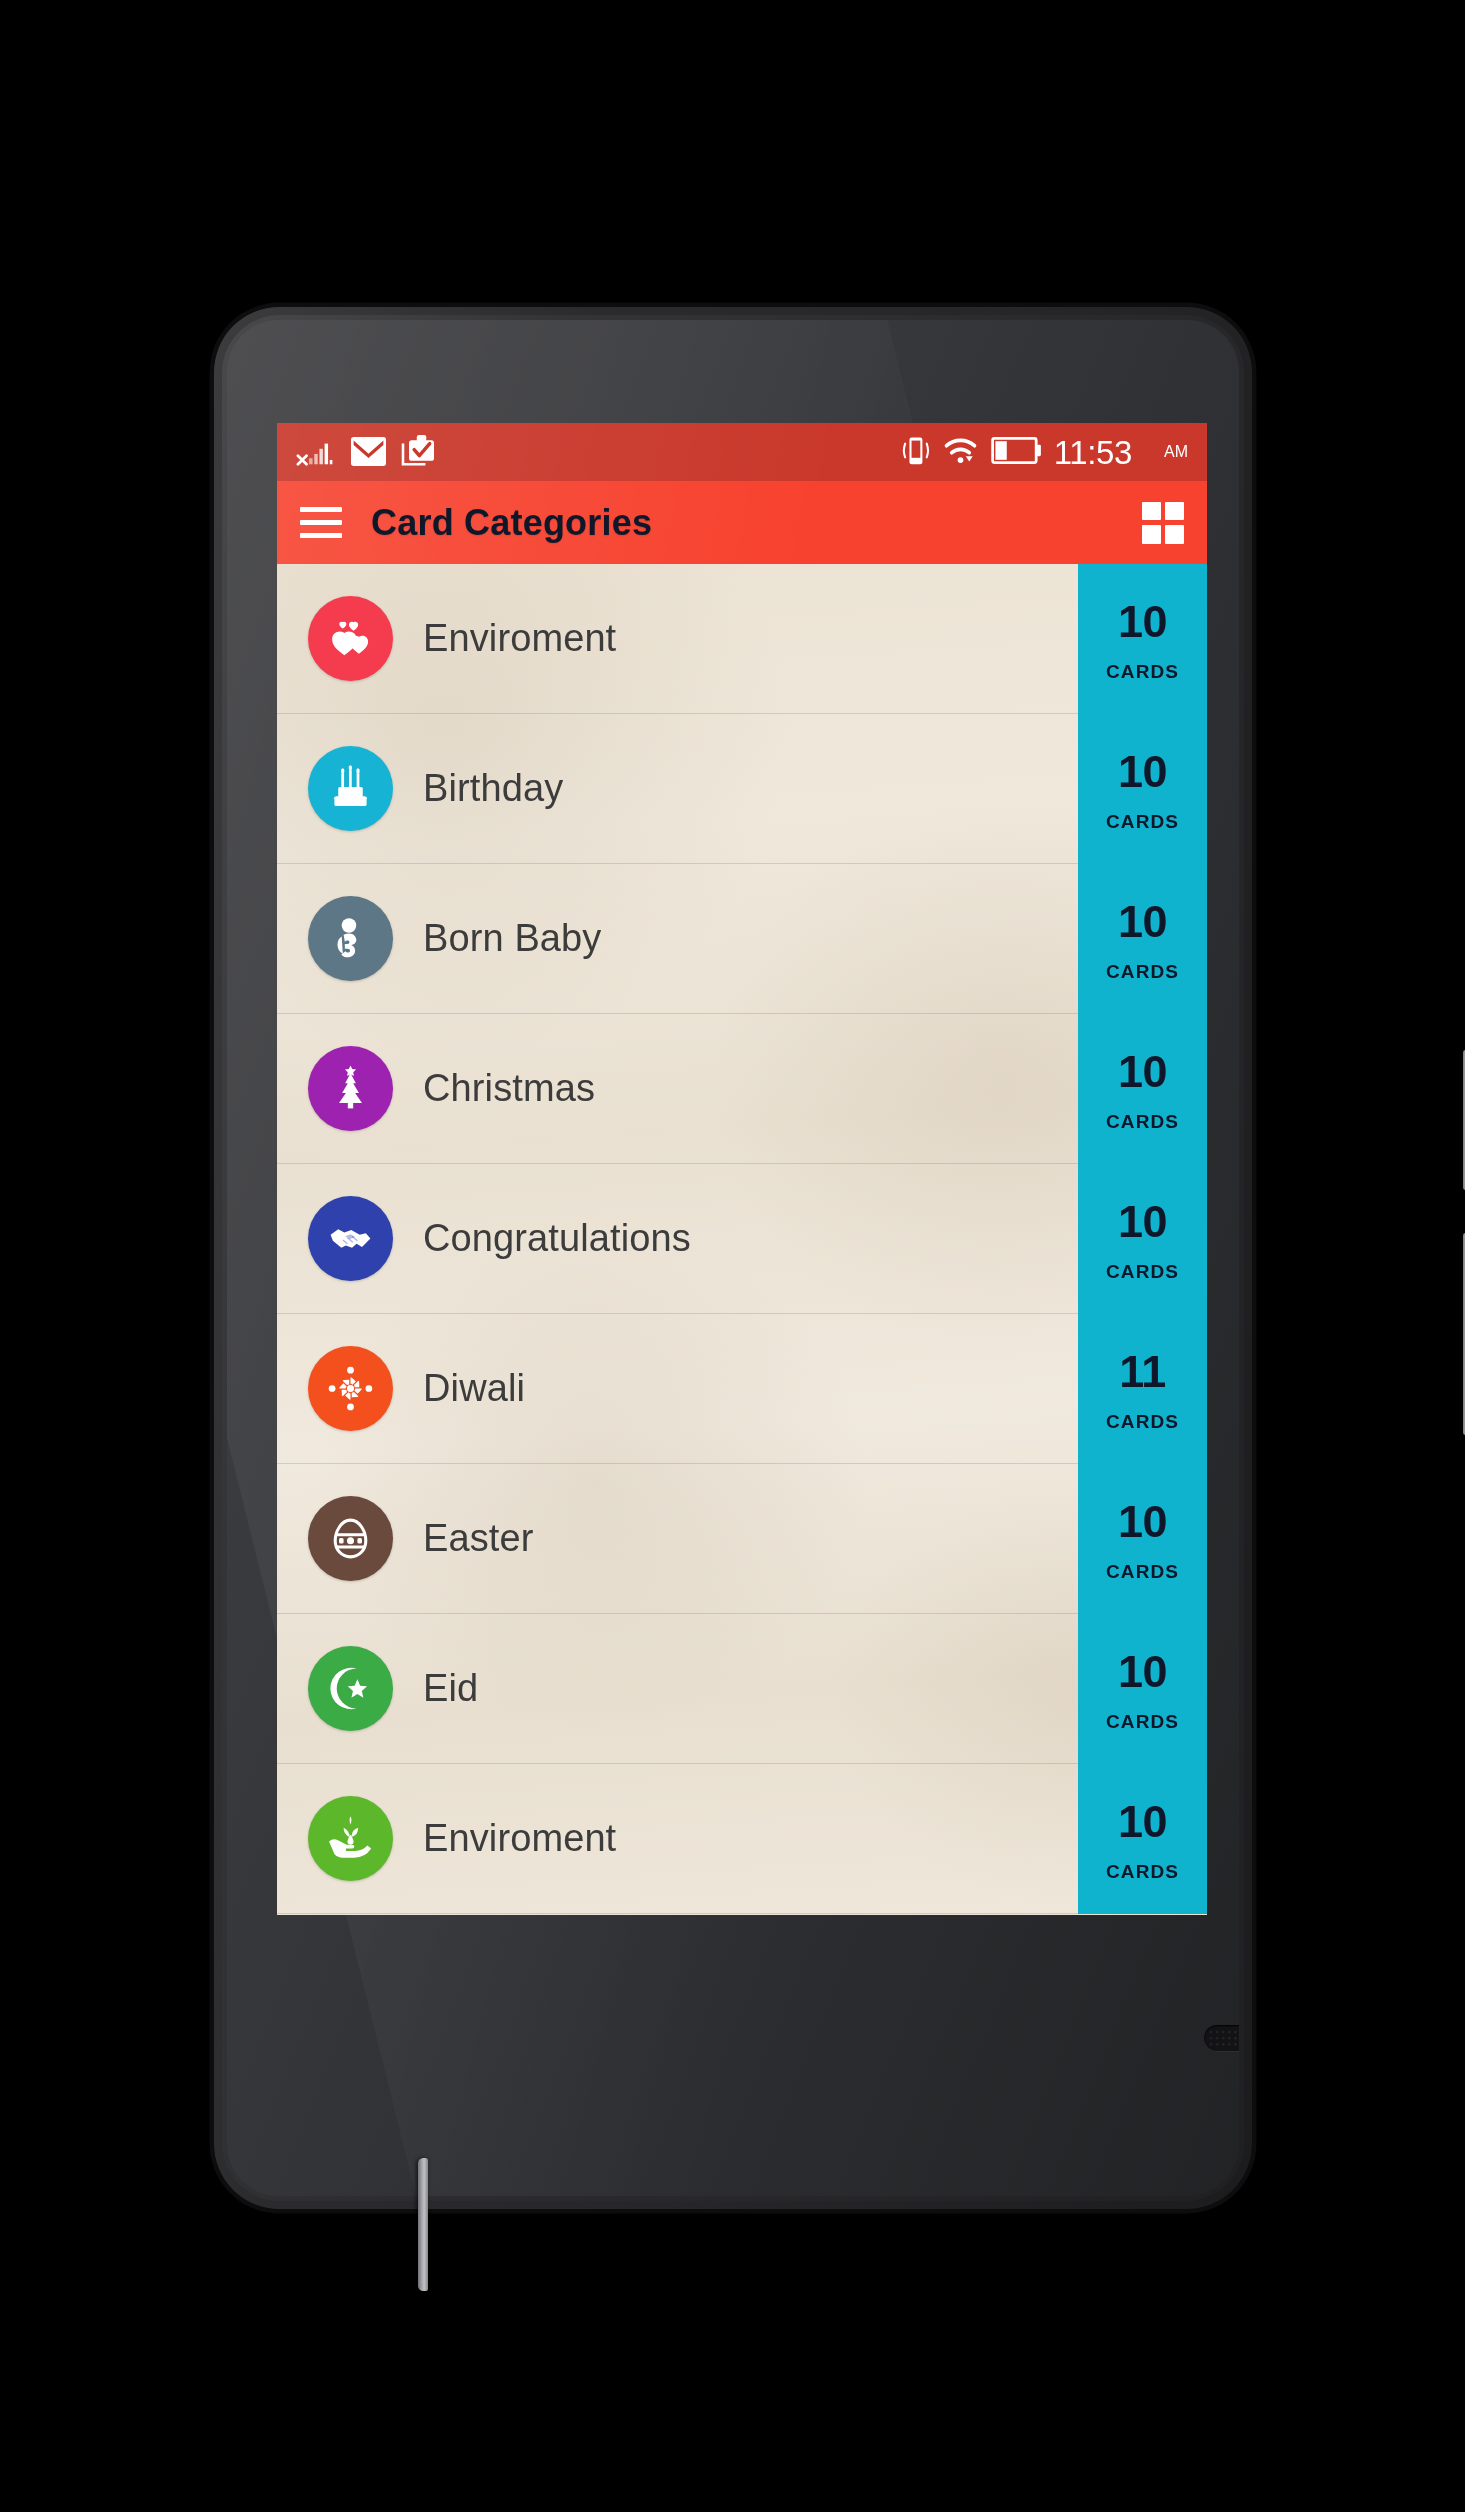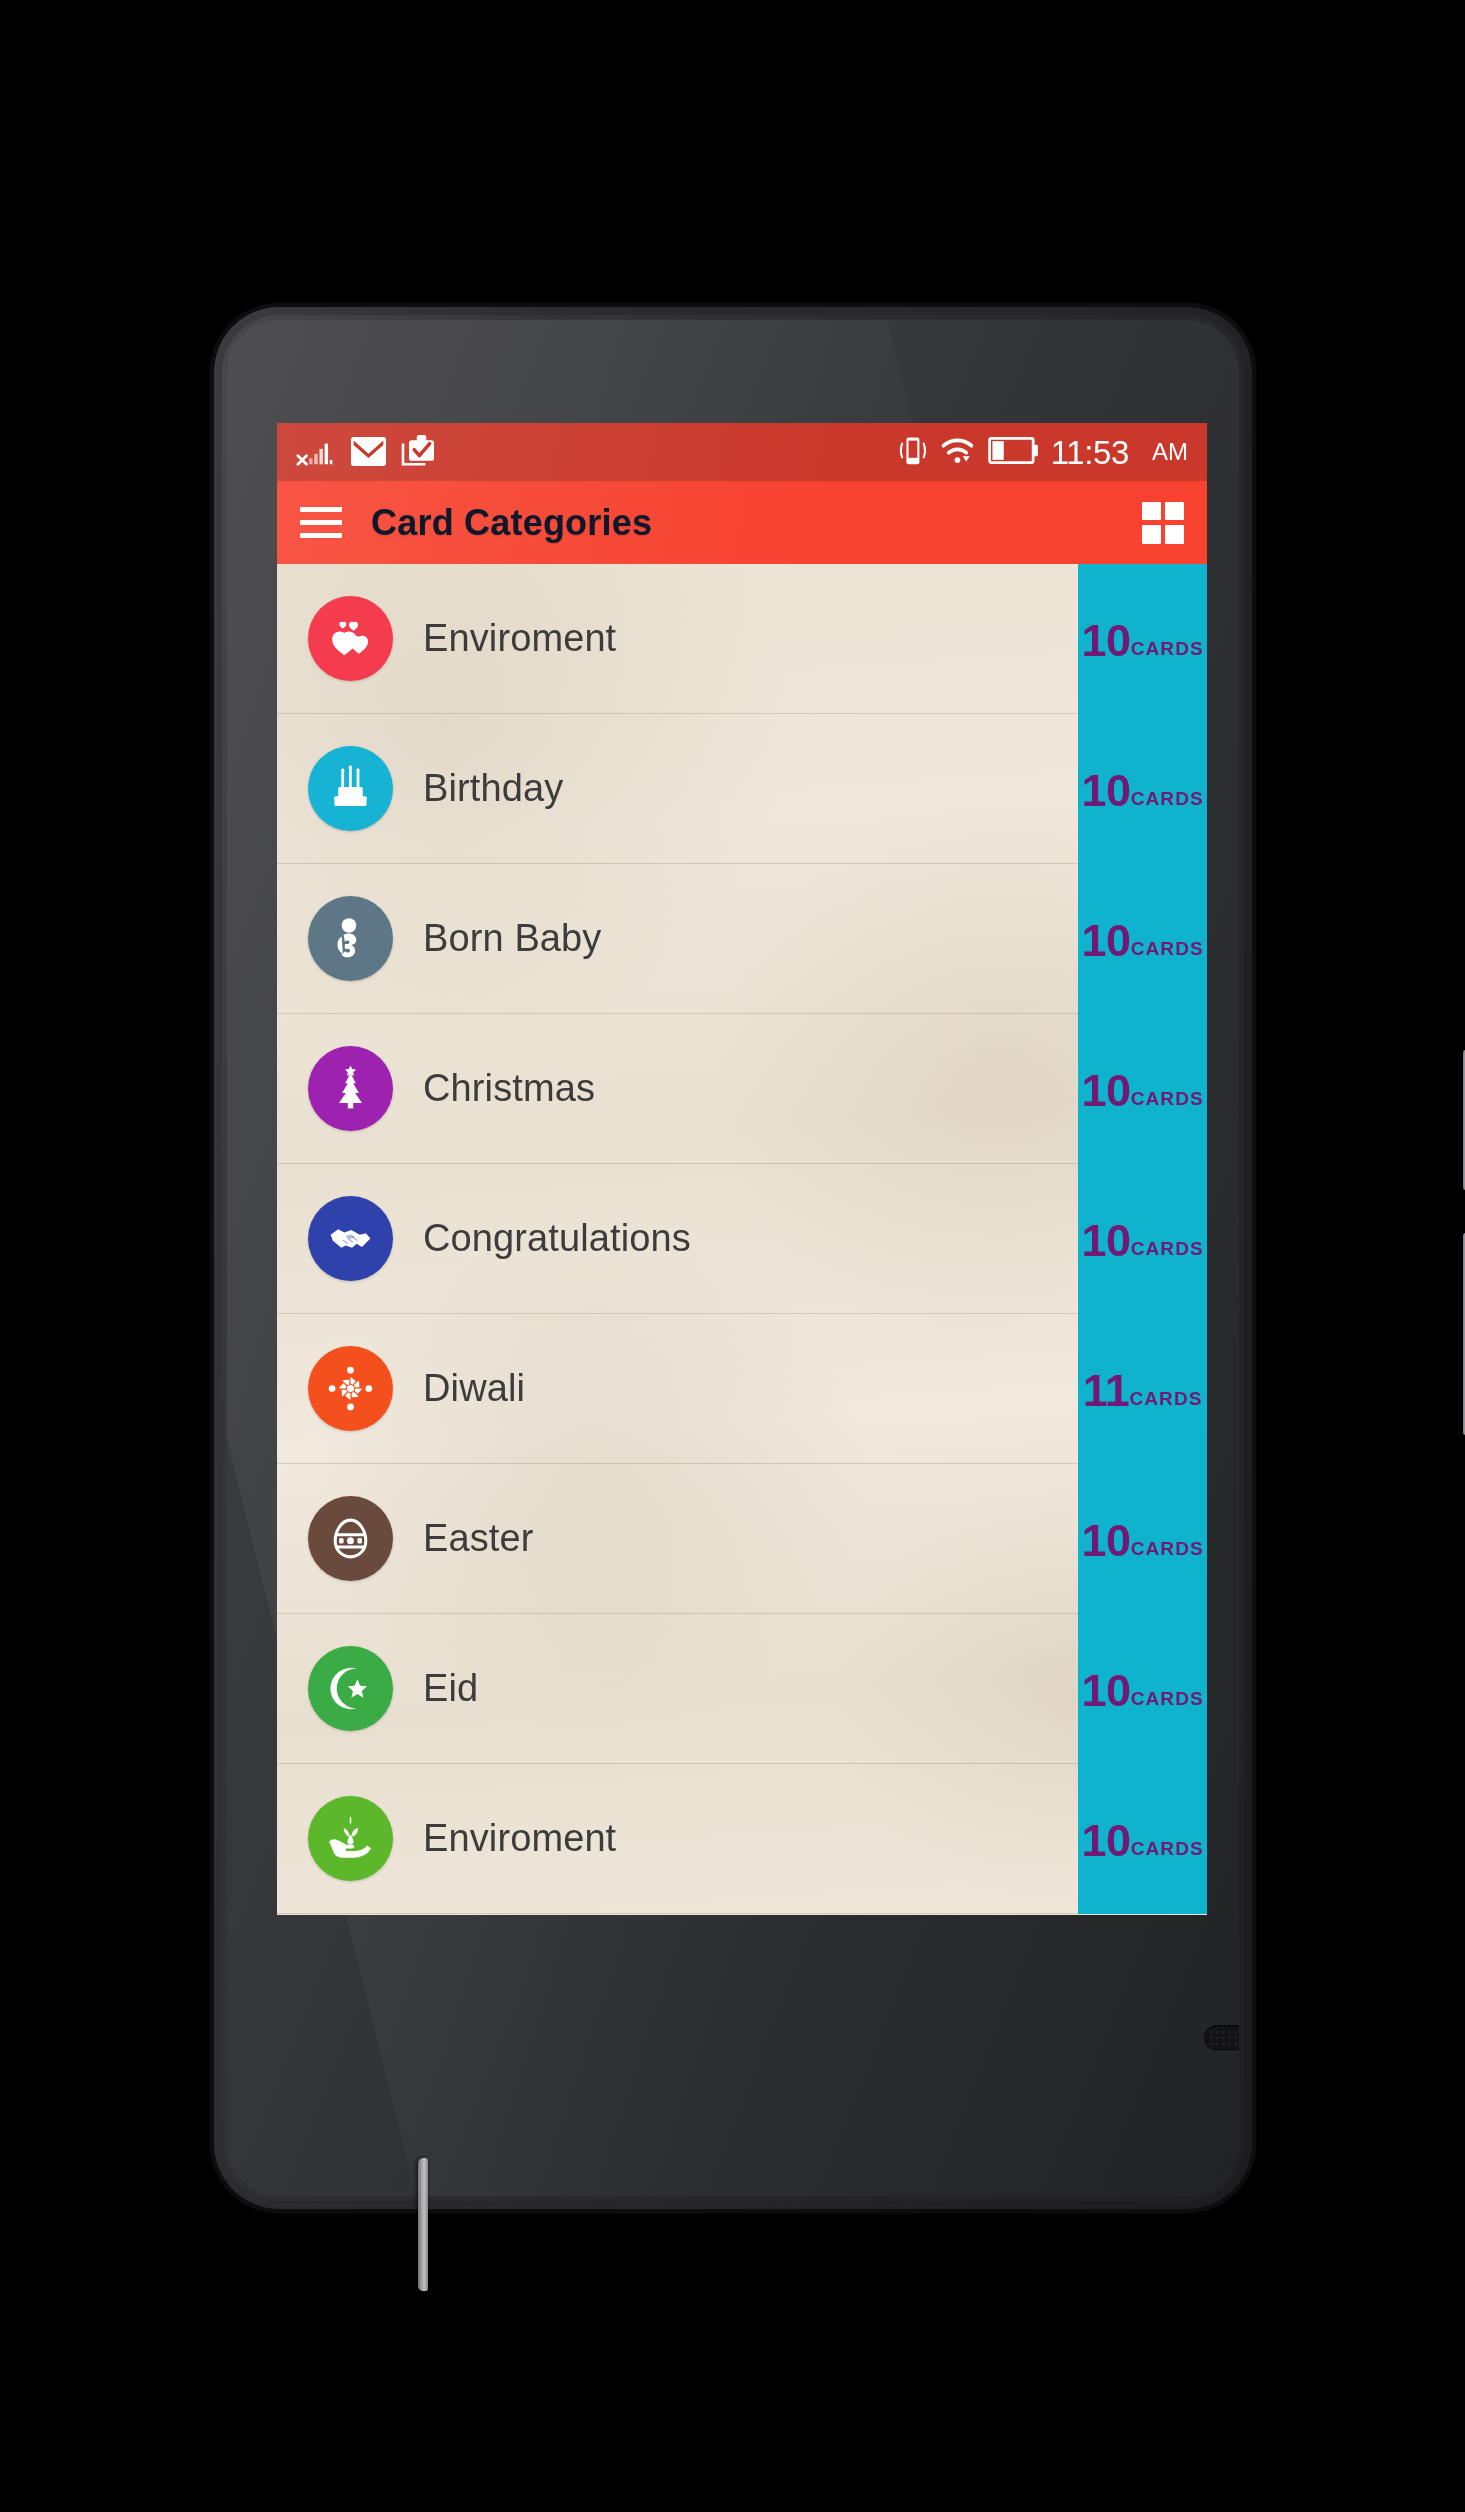--- a/index.html
+++ b/index.html
@@ -90,21 +90,21 @@
     padding:0 19px;box-sizing:border-box;color:#fff;
   }
   #statusbar .sheen{
     position:absolute;left:0;top:0;width:60%;height:100%;
     background:linear-gradient(100deg,rgba(255,255,255,.085),rgba(255,255,255,0));
     pointer-events:none;
   }
   .sb-left{display:flex;align-items:flex-end;gap:15px;z-index:2;}
   .sb-right{display:flex;align-items:center;gap:12.2px;margin-left:auto;z-index:2;}
   .sb-time{font-size:33px;font-weight:400;letter-spacing:-0.4px;line-height:1;}
-  .sb-ampm{font-size:24px;font-weight:400;margin-left:11px;letter-spacing:0;}
+  .sb-ampm{font-size:16px;font-weight:400;margin-left:20px;letter-spacing:0;}
 
   
   #appbar{
     position:relative;height:83px;background:#f7422f;
     display:flex;align-items:center;padding:0 23px;box-sizing:border-box;
   }
   #appbar .sheen{
     position:absolute;left:0;top:0;width:57%;height:100%;
     background:linear-gradient(100deg,rgba(255,255,255,.10),rgba(255,255,255,0));
     pointer-events:none;
@@ -154,22 +154,22 @@
     width:85px;height:85px;border-radius:50%;flex:none;
     display:flex;align-items:center;justify-content:center;
     box-shadow:0 0.9px 2.6px rgba(0,0,0,.18);
   }
   .cat-icon svg{display:block;}
   .cat-label{
     margin-left:30px;font-size:38px;color:#3c3c3c;font-weight:400;
     letter-spacing:0.1px;white-space:nowrap;overflow:hidden;text-overflow:ellipsis;
   }
   .badge{
-    width:129px;flex:none;background:#10b3cd;color:#701a75;
-    display:flex;flex-direction:row;align-items:center;justify-content:center;
+    width:129px;flex:none;background:#10b3cd;color:#0f172a;
+    display:flex;flex-direction:column;align-items:center;justify-content:center;
     box-sizing:border-box;padding-top:3.5px;
   }
   .badge-count{font-size:45px;font-weight:700;line-height:1;letter-spacing:-0.4px;}
   .badge-unit{font-size:19px;font-weight:700;letter-spacing:1.1px;margin-top:17px;}
   
   .row .badge{border-bottom:1.7px solid rgba(255,255,255,.55);margin-bottom:-1.7px;}
 </style>
 </head>
 <body>
 

